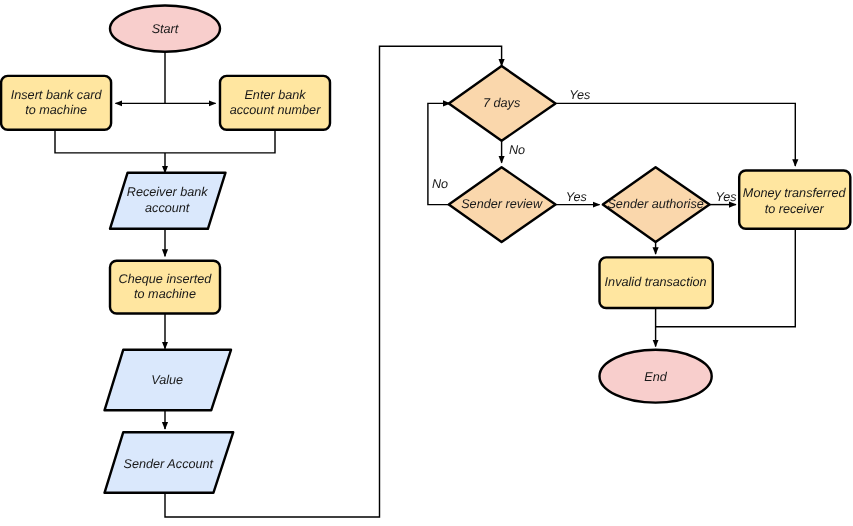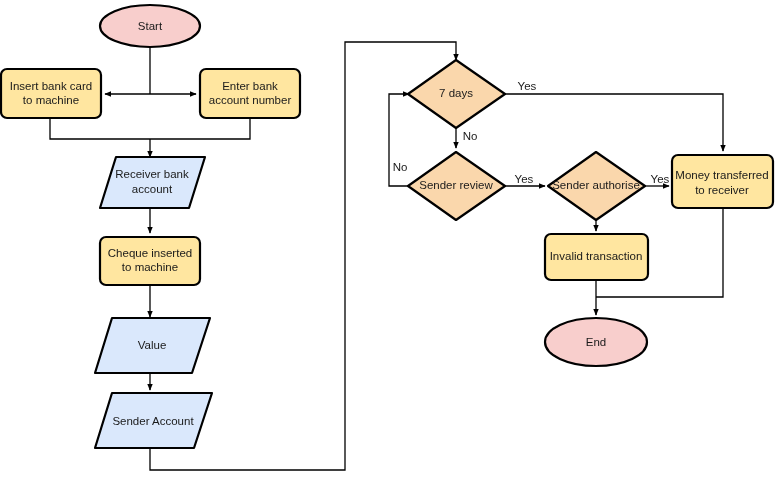--- a/index.html
+++ b/index.html
@@ -9,20 +9,21 @@
   }
   body {
     font-family: "Liberation Sans", sans-serif;
   }
   #canvas {
     position: relative;
     width: 775px;
     height: 478px;
     background: #ffffff;
     overflow: hidden;
+    font-style: italic;
   }
   #flow-svg {
     position: absolute;
     left: 0;
     top: 0;
     width: 775px;
     height: 478px;
   }
   .node-text {
     font-size: 11.5px;

